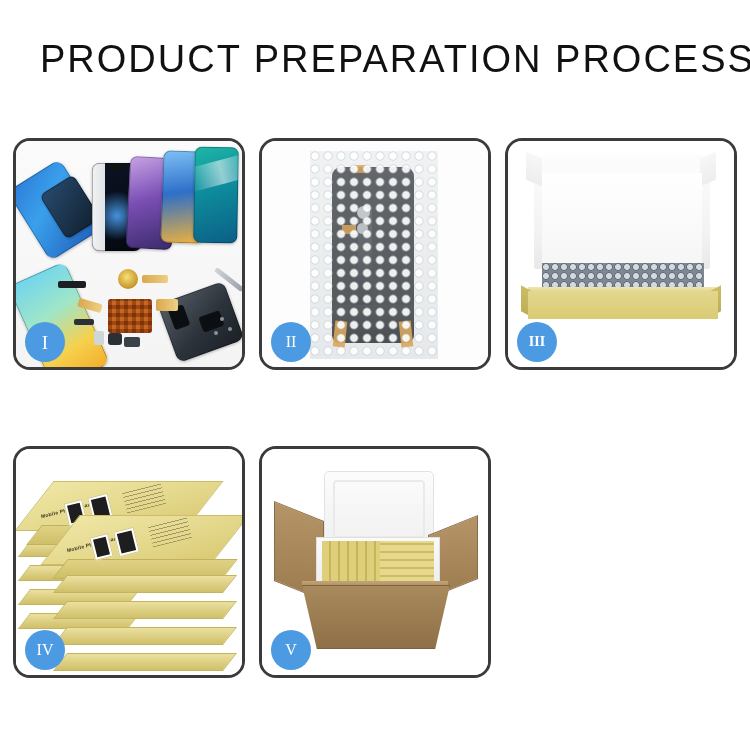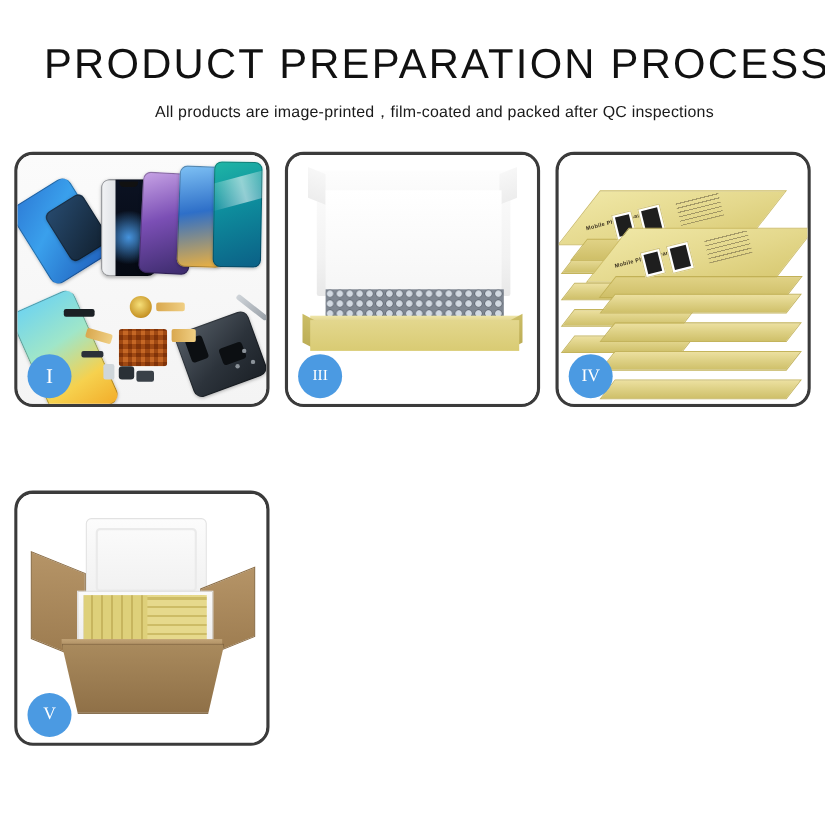--- a/index.html
+++ b/index.html
@@ -65,21 +65,21 @@
     background:#4b9ae2;
     color:#ffffff;
     display:flex;align-items:center;justify-content:center;
     font-family:"Liberation Serif", serif;
     font-size:19px;
     letter-spacing:0px;
     z-index:7;
     line-height:1;
   }
   .badge.small{font-size:16px;}
-  .badge.tiny{font-size:14px;}
+  .badge.tiny{font-size:14px;font-weight:bold;}
 
   
   .p1{background:linear-gradient(180deg,#fbfbfb 0%,#f4f4f4 100%);}
   .ph{position:absolute;border-radius:7px;overflow:hidden;box-shadow:0 1px 3px rgba(0,0,0,.28);}
   .ph::after{content:"";position:absolute;inset:0;border:1px solid rgba(0,0,0,.28);border-radius:7px;}
   .ph-notch{position:absolute;top:2px;left:50%;transform:translateX(-50%);width:34%;height:5px;background:#111;border-radius:0 0 4px 4px;z-index:3;}
 
   .ph-a{ 
     left:8px;top:28px;width:62px;height:82px;
     background:linear-gradient(150deg,#2d7bd6 0%,#3aa0ec 40%,#1f5fbc 100%);
@@ -314,21 +314,20 @@
   .c6-t1{left:58px;top:108px;width:18px;height:20px;}
   .c6-t2{left:60px;top:172px;width:18px;height:18px;}
 </style>
 </head>
 <body>
 
 <div class="page">
 
   <div class="header">
     <div class="title">PRODUCT PREPARATION PROCESS</div>
-    <div class="subtitle">All products are image-printed，film-coated and packed after QC inspections</div>
   </div>
 
   <div class="grid">
 
     <div class="panel">
       <div class="panel-inner p1">
         <div class="ph ph-a"></div>
         <div class="ph ph-a2"></div>
         <div class="ph ph-b">
             <div class="ph-notch"></div>
@@ -352,20 +351,38 @@
         <div class="part fl4"></div>
         <div class="part fl5"></div>
         <div class="part tweez"></div>
         <span class="screw" style="left:204px;top:176px;"></span>
         <span class="screw" style="left:212px;top:186px;"></span>
         <span class="screw" style="left:198px;top:190px;"></span>
       </div>
       <div class="badge">I</div>
     </div>
 
+    <div class="panel">
+      <div class="panel-inner p2">
+        <div class="bubblebag">
+          <div class="part2">
+            <div class="strip"></div>
+            <div class="circ"></div>
+            <div class="circ2"></div>
+            <div class="base"></div>
+          </div>
+          <div class="tapeA"></div>
+          <div class="tapeB"></div>
+          <div class="tapeC"></div>
+          <div class="tapeD"></div>
+          <div class="bubbles"></div>
+        </div>
+      </div>
+      <div class="badge small">II</div>
+    </div>
 
     <div class="panel">
       <div class="panel-inner p3">
         <div class="b3-lid"></div>
         <div class="b3-lid-l"></div>
         <div class="b3-lid-r"></div>
         <div class="b3-foam"></div>
         <div class="b3-bubble"></div>
         <div class="b3-rim"></div>
         <div class="b3-left"></div>

